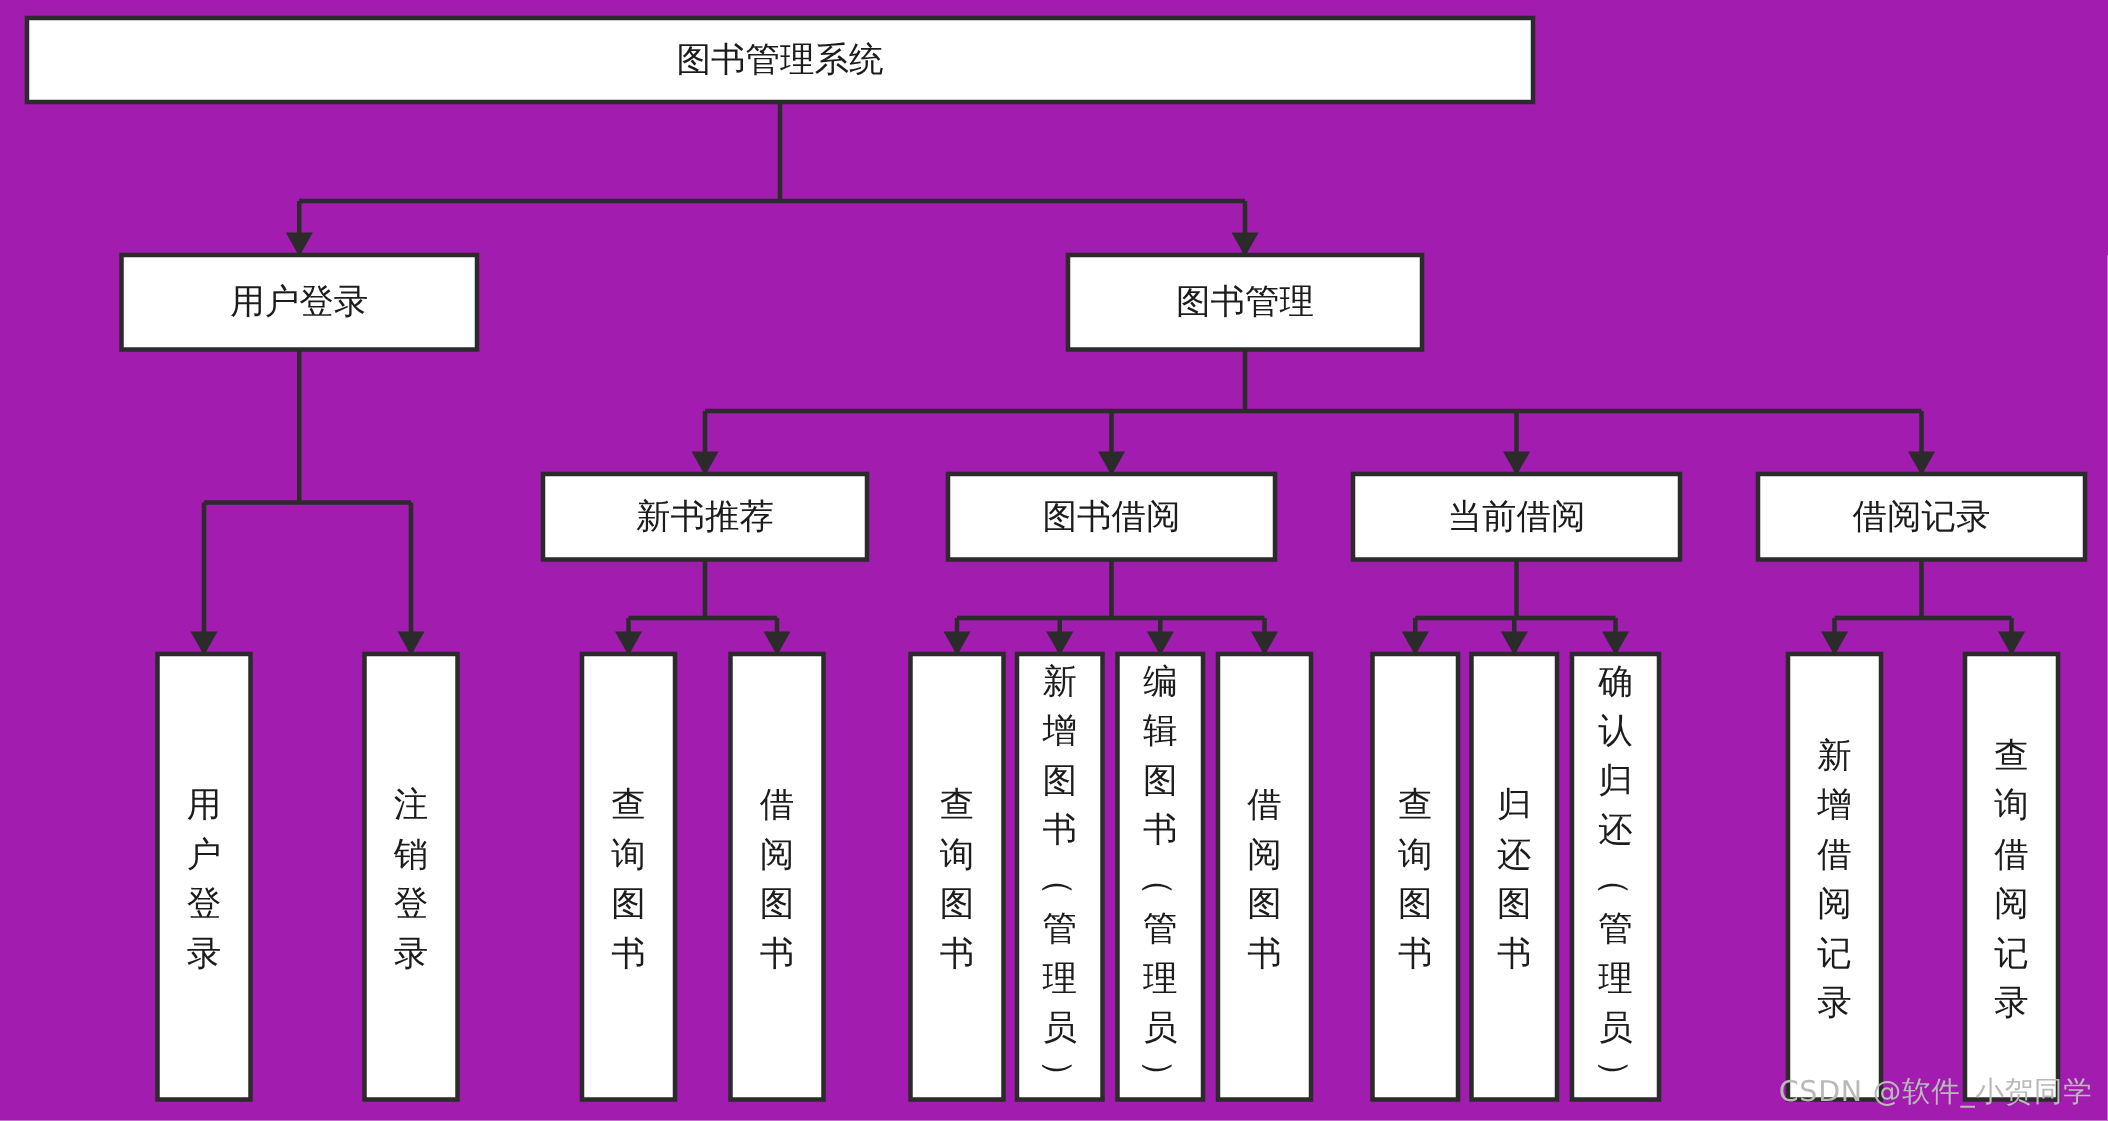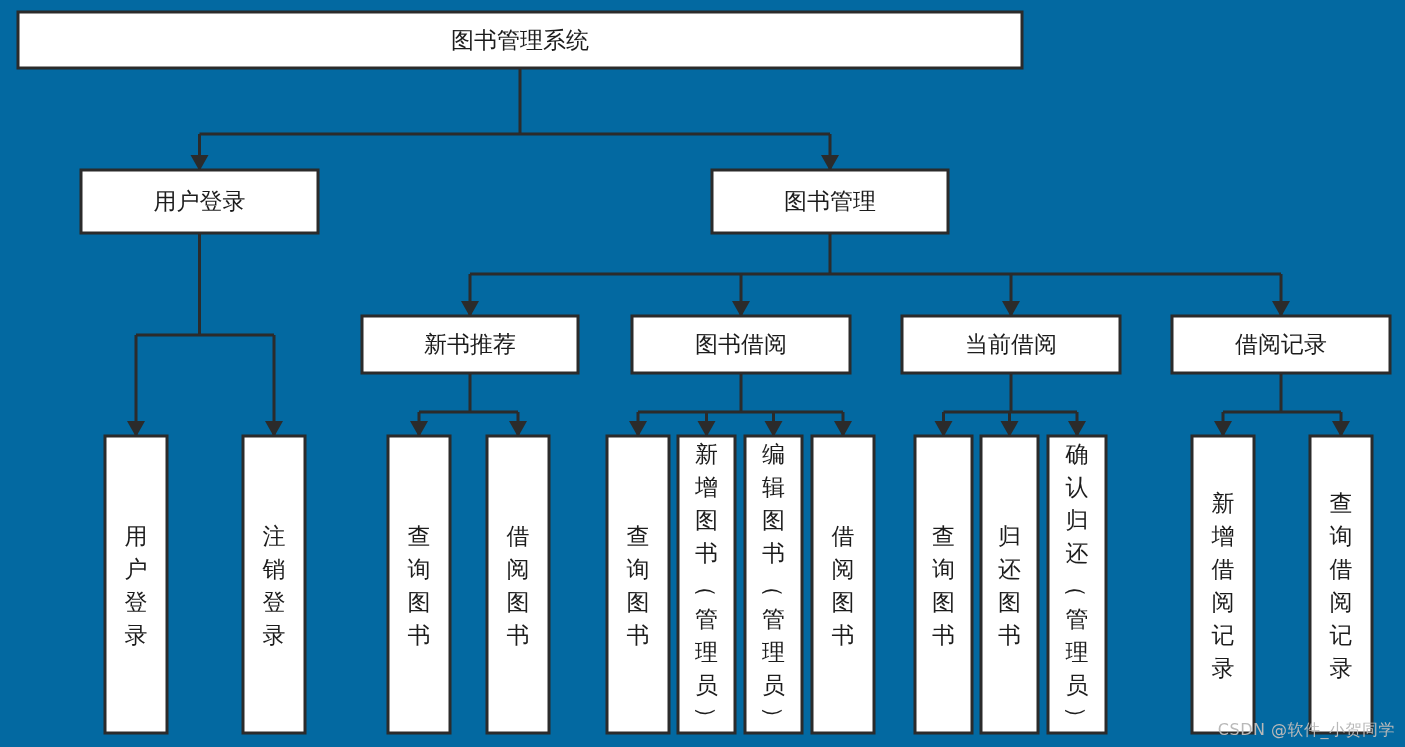--- a/index.html
+++ b/index.html
@@ -10,21 +10,21 @@
   body {
     width: 1405px;
     height: 747px;
     font-family: "DejaVu Sans", "Liberation Sans", sans-serif;
     overflow: hidden;
   }
   #diagram-root {
     position: relative;
     width: 1405px;
     height: 747px;
-    background: #0369a1;
+    background: #a21caf;
   }
   svg#tree-svg {
     position: absolute;
     left: 0;
     top: 0;
     width: 1405px;
     height: 747px;
   }
   .node-box {
     fill: #ffffff;
@@ -52,21 +52,21 @@
     font-family: "DejaVu Sans", "Liberation Sans", sans-serif;
     font-size: 23px;
     fill: #1c1c1c;
     text-anchor: middle;
   }
   .watermark {
     position: absolute;
     right: 10px;
     bottom: 6px;
     font-family: "DejaVu Sans", "Liberation Sans", sans-serif;
-    font-size: 16px;
+    font-size: 19px;
     color: #b9b9b9;
     white-space: nowrap;
     letter-spacing: 0.5px;
     pointer-events: none;
   }
 </style>
 </head>
 <body>
 
 <div id="diagram-root">

